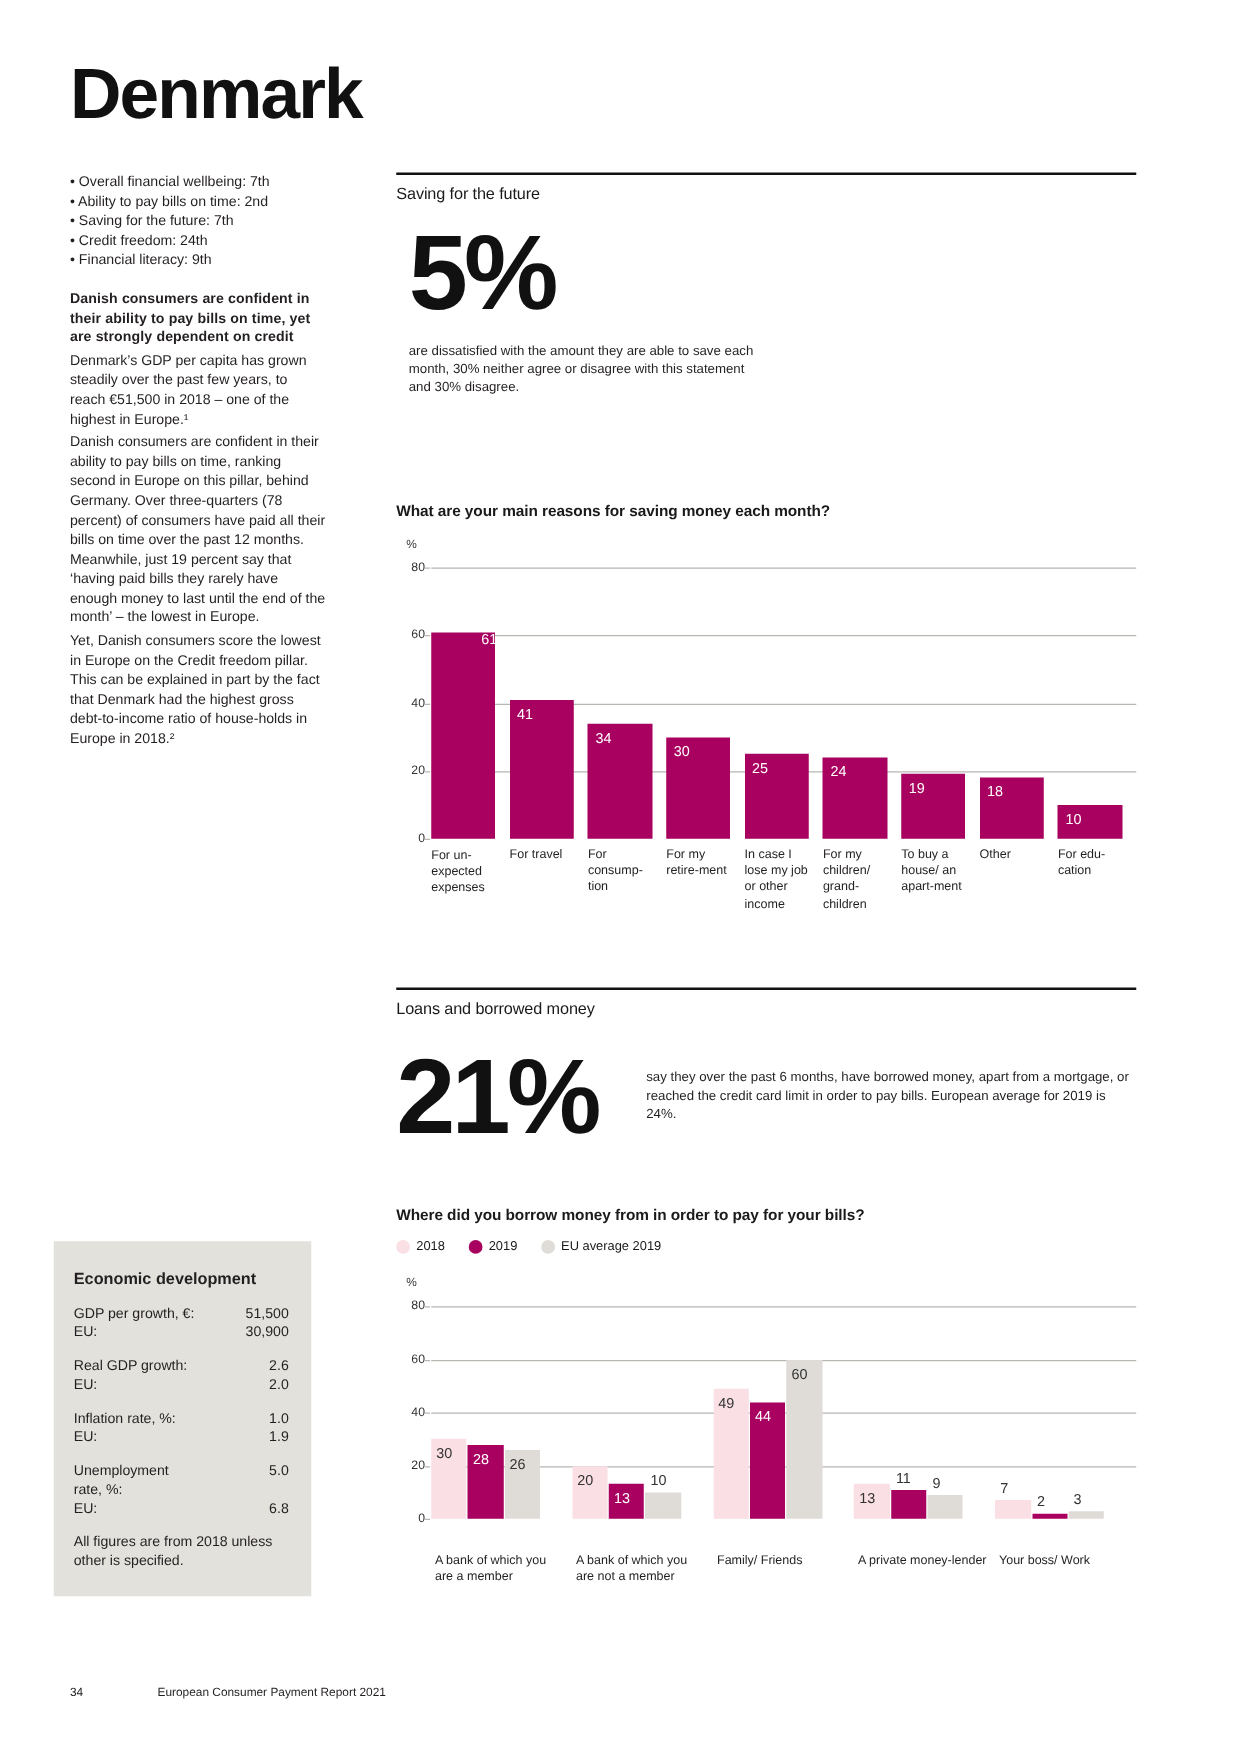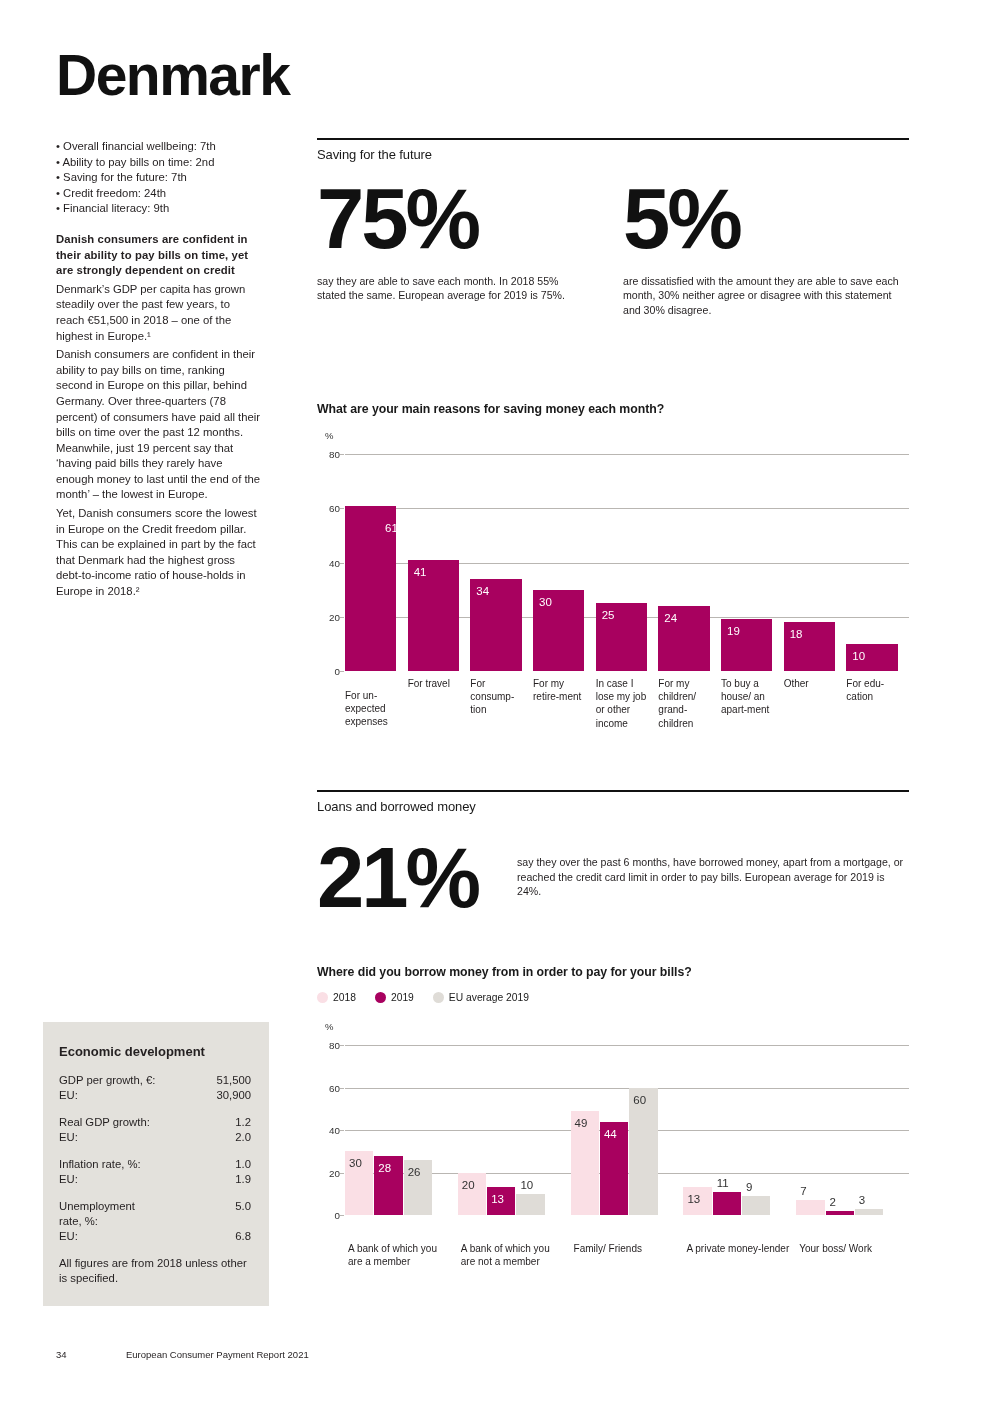--- a/index.html
+++ b/index.html
@@ -25,21 +25,21 @@
   .bullets { list-style: none; }
   .bullets li { text-indent: -7px; padding-left: 7px; }
   .lead {
     margin-top: 15px; font-weight: 700; line-height: 15.6px;
     letter-spacing: 0.1px;
   }
   .para { margin-top: 3px; }
 
   
   .econ-box {
-    position: absolute; left: 43px; top: 1022px; width: 226px;
+    position: absolute; left: 43px; top: 993px; width: 206px;
     background: #e3e1dc; padding: 22px 18px 20px 16px;
     font-size: 11.3px; line-height: 15px; color: #231f20;
   }
   .econ-box h3 { font-size: 13px; font-weight: 700; margin-bottom: 14px; }
   .econ-group { margin-bottom: 12px; }
   .econ-row { display: flex; justify-content: space-between; }
   .econ-row .k { white-space: pre-line; }
   .econ-note { margin-top: 4px; }
 
   
@@ -140,21 +140,21 @@
       </div>
       <div class="econ-row">
         <span class="k">EU:</span>
         <span class="v">30,900</span>
       </div>
     </div>
 
     <div class="econ-group">
       <div class="econ-row">
         <span class="k">Real GDP growth:</span>
-        <span class="v">1.2</span>
+        <span class="v">2.6</span>
       </div>
       <div class="econ-row">
         <span class="k">EU:</span>
         <span class="v">2.0</span>
       </div>
     </div>
 
     <div class="econ-group">
       <div class="econ-row">
         <span class="k">Inflation rate, %:</span>
@@ -184,24 +184,20 @@
   <div class="footer">
     <span class="pg">34</span><span>European Consumer Payment Report 2021</span>
   </div>
 
   <div class="right-col">
 
     <div style="position:absolute; left:0; top:138px; width:592px;">
       <div class="section-head">Saving for the future</div>
 
       <div class="big-stats">
-        <div class="stat">
-          <div class="bignum">75%</div>
-          <div class="stat-text">say they are able to save each month. In 2018 55% stated the same. European average for 2019 is 75%.</div>
-        </div>
         <div class="stat right">
           <div class="bignum">5%</div>
           <div class="stat-text">are dissatisfied with the amount they are able to save each month, 30% neither agree or disagree with this statement and 30% disagree.</div>
         </div>
       </div>
     </div>
 
     <div style="position:absolute; left:0; top:402px; width:592px;" class="chart">
       <div class="chart-title">What are your main reasons for saving money each month?</div>
       <div class="pct-label" style="left:8px; top:28px;">%</div>
@@ -214,40 +210,40 @@
           <div class="gridline" style="top: 108.5px;"></div>
           <div class="ytick-dash" style="top: 108.5px;"></div>
           <div class="ytick" style="top: 108.5px;">40</div>
           <div class="gridline" style="top: 54.25px;"></div>
           <div class="ytick-dash" style="top: 54.25px;"></div>
           <div class="ytick" style="top: 54.25px;">60</div>
           <div class="gridline" style="top: 0px;"></div>
           <div class="ytick-dash" style="top: 0px;"></div>
           <div class="ytick" style="top: 0px;">80</div>
           <div class="bar" style="left: 0px; width: 51.3867px; height: 165.462px; background: rgb(168, 1, 95);"></div>
-          <div class="bar-val" style="left: 6px; top: 69px; color: rgb(255, 255, 255); padding-left: 34px;">61</div>
+          <div class="bar-val" style="left: 6px; top: 53px; color: rgb(255, 255, 255); padding-left: 34px;">61</div>
           <div class="bar" style="left: 62.6667px; width: 51.3867px; height: 111.212px; background: rgb(168, 1, 95);"></div>
           <div class="bar-val" style="left: 68.6667px; top: 112.788px; color: rgb(255, 255, 255);">41</div>
           <div class="bar" style="left: 125.333px; width: 51.3867px; height: 92.225px; background: rgb(168, 1, 95);"></div>
           <div class="bar-val" style="left: 131.333px; top: 131.775px; color: rgb(255, 255, 255);">34</div>
           <div class="bar" style="left: 188px; width: 51.3867px; height: 81.375px; background: rgb(168, 1, 95);"></div>
           <div class="bar-val" style="left: 194px; top: 142.625px; color: rgb(255, 255, 255);">30</div>
           <div class="bar" style="left: 250.667px; width: 51.3867px; height: 67.8125px; background: rgb(168, 1, 95);"></div>
           <div class="bar-val" style="left: 256.667px; top: 156.188px; color: rgb(255, 255, 255);">25</div>
           <div class="bar" style="left: 313.333px; width: 51.3867px; height: 65.1px; background: rgb(168, 1, 95);"></div>
           <div class="bar-val" style="left: 319.333px; top: 158.9px; color: rgb(255, 255, 255);">24</div>
           <div class="bar" style="left: 376px; width: 51.3867px; height: 51.5375px; background: rgb(168, 1, 95);"></div>
           <div class="bar-val" style="left: 382px; top: 172.463px; color: rgb(255, 255, 255);">19</div>
           <div class="bar" style="left: 438.667px; width: 51.3867px; height: 48.825px; background: rgb(168, 1, 95);"></div>
           <div class="bar-val" style="left: 444.667px; top: 175.175px; color: rgb(255, 255, 255);">18</div>
           <div class="bar" style="left: 501.333px; width: 51.3867px; height: 27.125px; background: rgb(168, 1, 95);"></div>
           <div class="bar-val" style="left: 507.333px; top: 196.875px; color: rgb(255, 255, 255);">10</div>
         </div>
       <div id="chart1-cats" style="position:absolute; left:28px; top:275px; width:564px; height:95px;">
-          <div class="cat-label" style="left: 0px; top: 12px; width: 56.6667px;">For un-​expected expenses</div>
+          <div class="cat-label" style="left: 0px; top: 1px; width: 56.6667px;">For un-​expected expenses</div>
           <div class="cat-label" style="left: 62.6667px; top: 0px; width: 56.6667px;">For travel</div>
           <div class="cat-label" style="left: 125.333px; top: 0px; width: 56.6667px;">For consump-​tion</div>
           <div class="cat-label" style="left: 188px; top: 0px; width: 56.6667px;">For my retire-​ment</div>
           <div class="cat-label" style="left: 250.667px; top: 0px; width: 56.6667px;">In case I lose my job or other income</div>
           <div class="cat-label" style="left: 313.333px; top: 0px; width: 56.6667px;">For my children/ grand-​children</div>
           <div class="cat-label" style="left: 376px; top: 0px; width: 56.6667px;">To buy a house/ an apart-​ment</div>
           <div class="cat-label" style="left: 438.667px; top: 0px; width: 56.6667px;">Other</div>
           <div class="cat-label" style="left: 501.333px; top: 0px; width: 56.6667px;">For edu-​cation</div>
         </div>
     </div>

